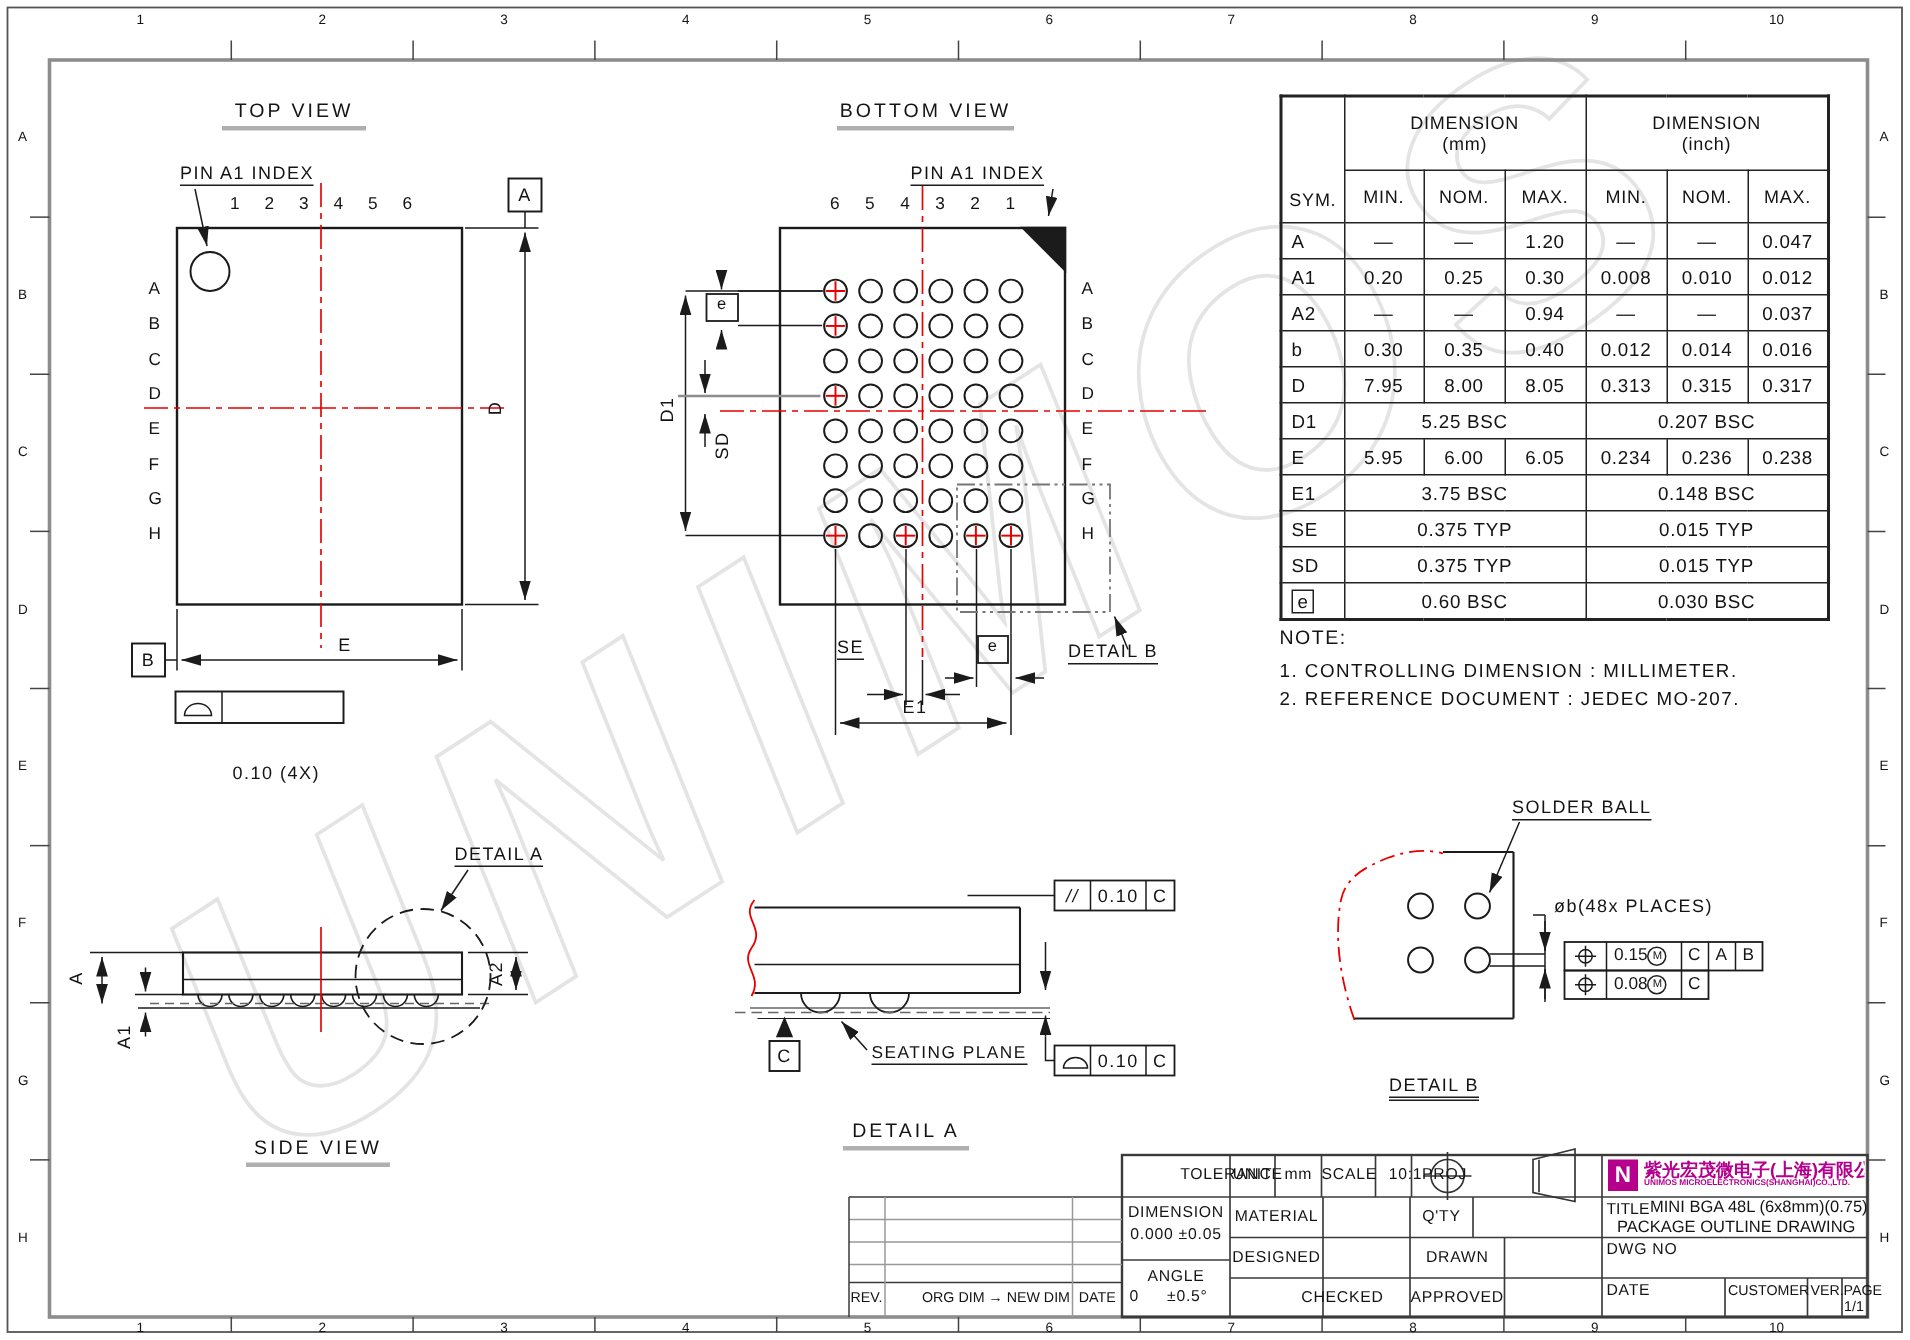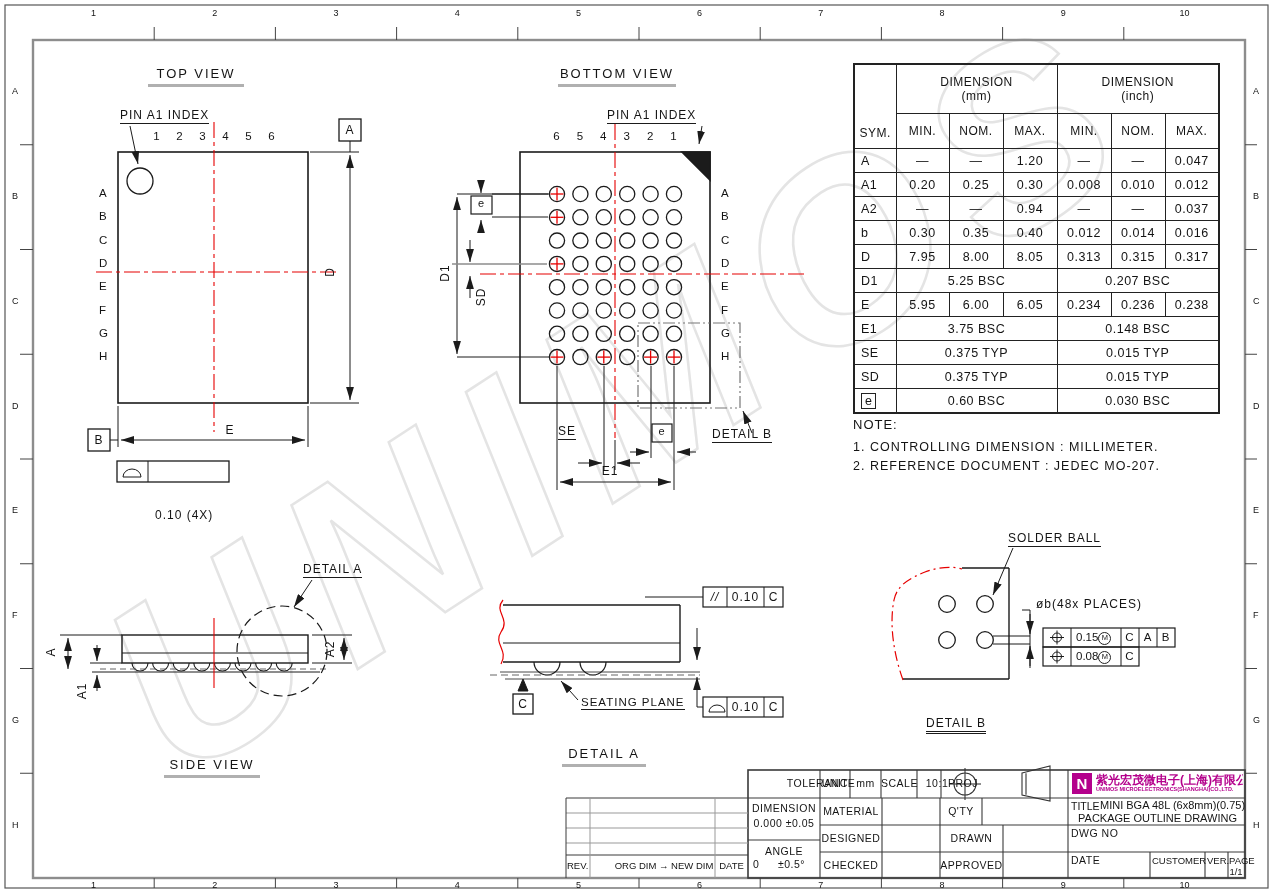--- a/index.html
+++ b/index.html
@@ -523,21 +523,21 @@
   <div class="lbl tb c" style="left:881px;top:777px;width:36px;">SCALE</div>
   <div class="lbl tb c" style="left:917px;top:777px;width:40px;">10:1</div>
   <div class="lbl tb" style="left:948px;top:777px;">PROJ</div>
   <div class="lbl tb c" style="left:748px;top:802px;width:72px;">DIMENSION</div>
   <div class="lbl tb c" style="left:748px;top:817px;width:72px;">0.000 ±0.05</div>
   <div class="lbl tb c" style="left:748px;top:845px;width:72px;">ANGLE</div>
   <div class="lbl tb" style="left:753px;top:858px;">0</div>
   <div class="lbl tb" style="left:778px;top:858px;">±0.5°</div>
   <div class="lbl tb c" style="left:820px;top:805px;width:62px;">MATERIAL</div>
   <div class="lbl tb c" style="left:820px;top:832px;width:62px;">DESIGNED</div>
-  <div class="lbl tb c" style="left:820px;top:859px;width:62px;">CHECKED</div>
+  <div class="lbl tb c" style="left:820px;top:859px;width:62px;padding-left:44px;">CHECKED</div>
   <div class="lbl tb c" style="left:940px;top:805px;width:42px;">Q'TY</div>
   <div class="lbl tb c" style="left:940px;top:832px;width:63px;">DRAWN</div>
   <div class="lbl tb c" style="left:940px;top:859px;width:63px;">APPROVED</div>
   <div class="lbl tb" style="left:1071px;top:800px;letter-spacing:0;">TITLE</div>
   <div class="lbl" style="left:1100px;top:799px;font-size:11px;letter-spacing:0;">MINI BGA 48L (6x8mm)(0.75)</div>
   <div class="lbl c" style="left:1075px;top:812px;width:165px;font-size:11px;letter-spacing:0;">PACKAGE OUTLINE DRAWING</div>
   <div class="lbl tb" style="left:1071px;top:827px;">DWG NO</div>
   <div class="lbl tb" style="left:1071px;top:854px;">DATE</div>
   <div class="lbl sm" style="left:1152px;top:855px;">CUSTOMER</div>
   <div class="lbl sm" style="left:1207px;top:855px;">VER.</div>

